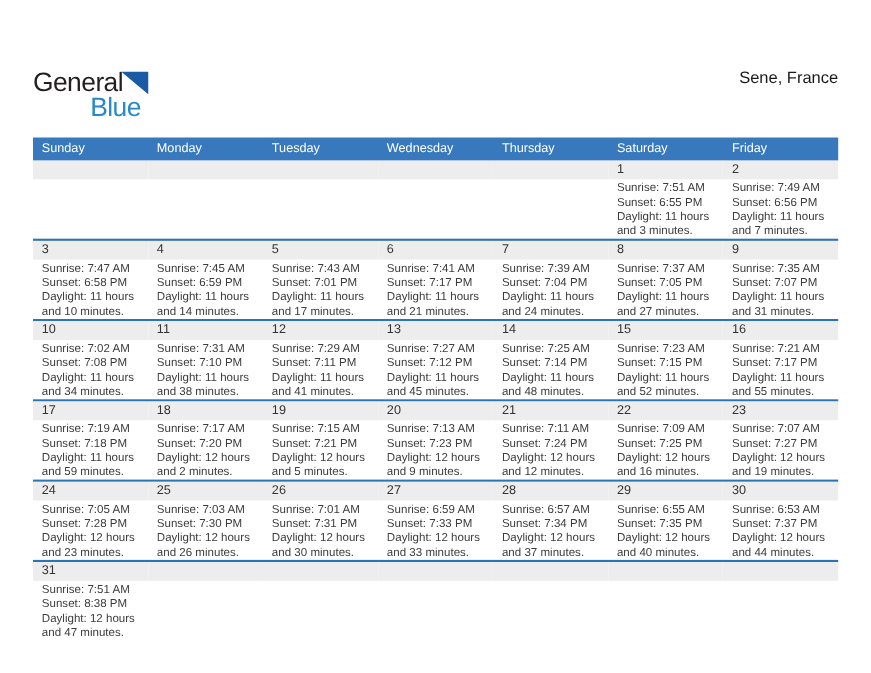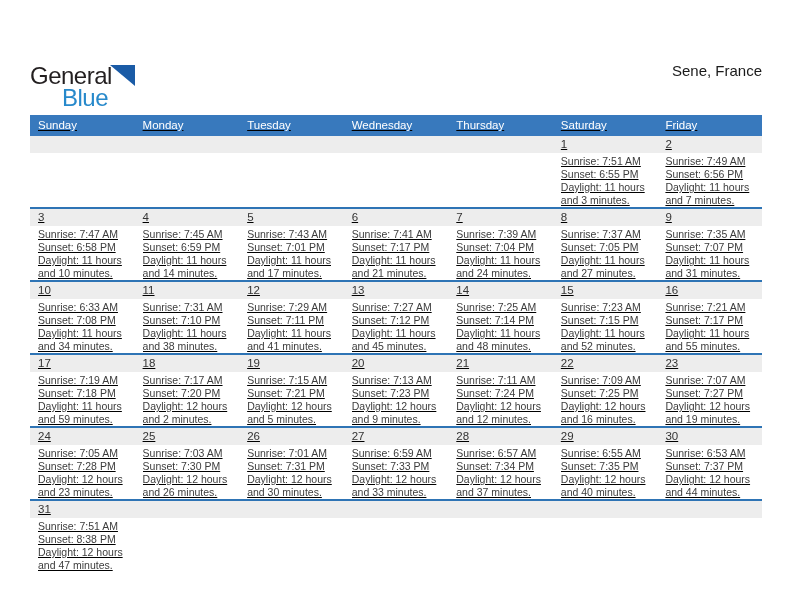--- a/index.html
+++ b/index.html
@@ -13,25 +13,25 @@
   body{
     width:792px;height:612px;background:#ffffff;overflow:hidden;
     font-family:"Liberation Sans",sans-serif;
     -webkit-font-smoothing:antialiased;
   }
   .page{padding:16px 30px;}
   .top{display:flex;justify-content:space-between;align-items:flex-start;padding-top:40px;}
   .logo{position:relative;width:120px;height:52px;margin-top:6px;}
   .logo-general{font-size:24px;color:#231F20;letter-spacing:-0.5px;}
   .logo-triangle{position:absolute;left:80px;top:3px;width:25px;height:21px;}
-  .logo-blue{position:absolute;left:32px;top:22px;font-size:24px;color:var(--logo-blue);letter-spacing:-0.5px;}
+  .logo-blue{position:absolute;left:52px;top:22px;font-size:24px;color:var(--logo-blue);letter-spacing:-0.5px;}
   .title-block{text-align:right;}
   .cal-title{font-size:30px;color:#000000;line-height:1.15;}
   .cal-location{font-size:15px;color:#1a1a1a;margin-top:6px;text-align:right;}
-  .calendar{margin-top:1px;text-decoration:underline;}
+  .calendar{margin-top:11px;}
   .cal-header{display:grid;grid-template-columns:repeat(7,1fr);background:var(--header-bg);}
   .cal-header-cell{color:#ffffff;font-size:11.5px;line-height:21px;padding-left:8px;white-space:nowrap;overflow:hidden;}
   .week-row{display:grid;grid-template-columns:repeat(7,1fr);border-bottom:2px solid var(--separator);min-height:71px;}
   .week-row:last-child{border-bottom:none;}
   .day-cell{display:flex;flex-direction:column;min-width:0;}
   .day-band{background:var(--band-bg);height:17px;line-height:17px;padding-left:8px;font-size:11.5px;color:#333333;}
   .day-info{padding:2px 6px 0 8px;font-size:10.5px;line-height:13px;color:#3c3c3c;}
   .day-info div{white-space:nowrap;overflow:hidden;}
 </style>
 </head>
@@ -164,21 +164,21 @@
               <div>Sunset: 7:07 PM</div>
               <div>Daylight: 11 hours</div>
               <div>and 31 minutes.</div>
             </div>
           </div>
         </div>
         <div class="week-row">
           <div class="day-cell">
             <div class="day-band">10</div>
             <div class="day-info">
-              <div>Sunrise: 6:33 AM</div>
+              <div>Sunrise: 7:02 AM</div>
               <div>Sunset: 7:08 PM</div>
               <div>Daylight: 11 hours</div>
               <div>and 34 minutes.</div>
             </div>
           </div>
           <div class="day-cell">
             <div class="day-band">11</div>
             <div class="day-info">
               <div>Sunrise: 7:31 AM</div>
               <div>Sunset: 7:10 PM</div>

